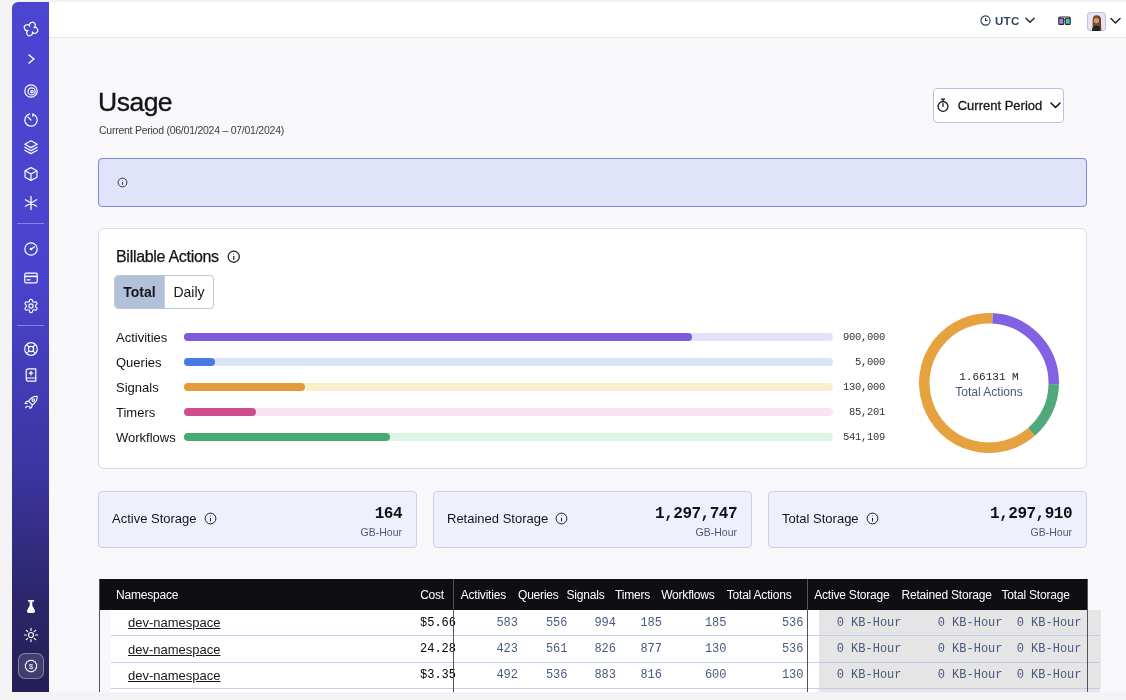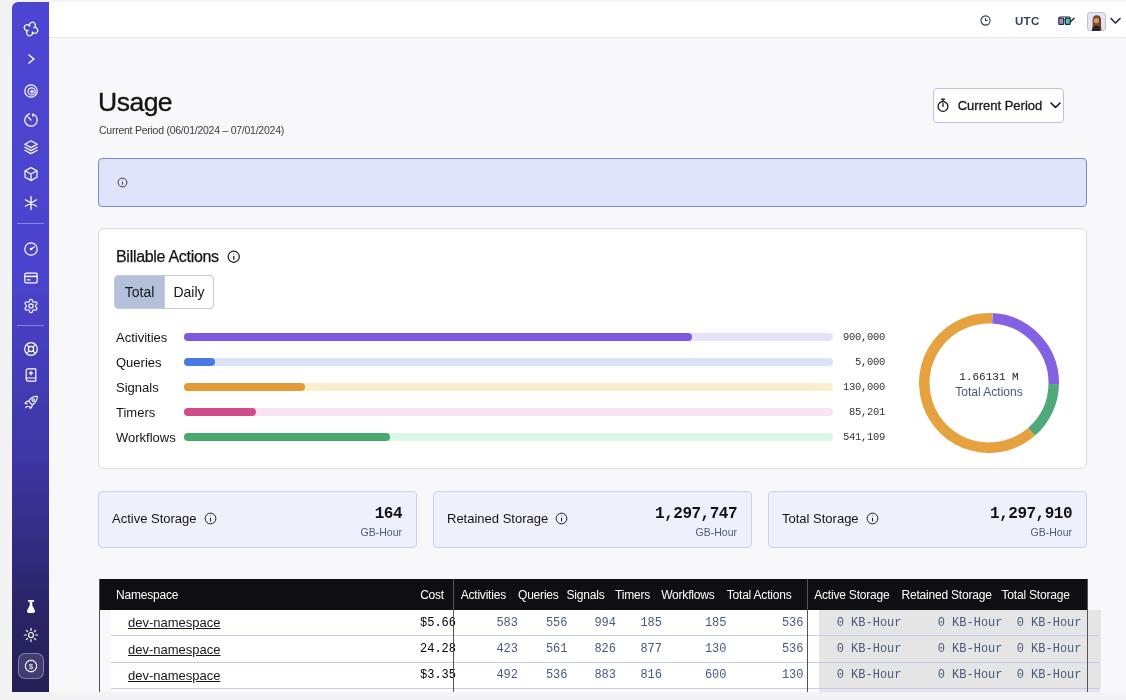--- a/index.html
+++ b/index.html
@@ -21,21 +21,21 @@
   #pbtn { left:933px; top:88px; width:131px; height:35px; background:#fff; border:1px solid #b9c2e2; border-radius:4px;
      display:flex; align-items:center; justify-content:center; gap:8px; font-size:13px; font-weight:500; -webkit-text-stroke:0.3px #17171c; color:#17171c; }
   
   #banner { left:98px; top:158px; width:989px; height:49px; background:#dfe4fb; border:1px solid #7d89dc; border-radius:4px;
      display:flex; align-items:center; padding-left:17.5px; gap:7px; font-size:12.5px; letter-spacing:-0.35px; color:#17171f; }
   
   #card { left:98px; top:228px; width:989px; height:241px; background:#fff; border:1px solid #d6daf0; border-radius:6px; }
   #cardtitle { left:116px; top:248px; font-size:16px; letter-spacing:-0.3px; font-weight:500; -webkit-text-stroke:0.25px #141417; color:#141417; display:flex; align-items:center; gap:8px; }
   #tabs { left:114px; top:275px; display:flex; border:1px solid #bec7db; border-radius:4px; overflow:hidden; background:#fff; }
   #tabs .tab { width:49px; height:32px; display:flex; align-items:center; justify-content:center; font-size:14px; color:#17171c; }
-  #tabs .sel { background:#b2c0d9; font-weight:400; }
+  #tabs .sel { background:#b2c0d9; font-weight:700; }
   .blabel { position:absolute; left:116px; font-size:13px; color:#141417; }
   .track { position:absolute; left:184px; width:649px; height:8px; border-radius:4px; }
   .fill  { position:absolute; left:184px; height:8px; border-radius:4px; }
   .bval  { position:absolute; width:100px; right:241px; text-align:right; font-size:10.5px; letter-spacing:-0.3px; color:#33333b; }
   
   #donutval { left:919px; top:371px; width:140px; text-align:center; font-size:11px; color:#20242c; }
   #donutlab { left:919px; top:384.5px; width:140px; text-align:center; font-size:12px; color:#46597e; }
   
   .stat { position:absolute; top:491px; width:319px; height:57px; background:#eef1fb; border:1px solid #c9d0ec; border-radius:4px; }
   .stat .lab { position:absolute; left:13px; top:19px; font-size:13px; color:#141418; display:flex; align-items:center; gap:7px; }
@@ -240,21 +240,21 @@
     <div class="c c8"></div>
   <div class="c c9 storage"></div>
     <div class="c c10 storage"></div>
     <div class="c c11 storage"></div>
 </div>
 <div class="vline" style="left:99px;"></div>
 <div class="vline" style="left:452.5px;"></div>
 <div class="vline" style="left:806.5px;"></div>
 <div class="vline" style="left:1087px;"></div>
 
-<div class="abs" style="left:980px; top:14.5px; display:flex; align-items:center; gap:24px;">
+<div class="abs" style="left:980px; top:14.5px; display:flex; align-items:center; gap:4px;">
   <svg width="11" height="11" viewBox="0 0 12 12">
       <g fill="none" stroke="#2e3d5c" stroke-width="1.2">
         <circle cx="6" cy="6" r="5"></circle>
         <path d="M6 3.2 V6 H8.4"></path>
       </g>
     </svg>
   <span style="font-size:11.5px; font-weight:600; color:#36435f; letter-spacing:0.3px;">UTC</span>
   <svg width="10" height="7" viewBox="0 0 11 7" style="margin-left:1px;">
       <path d="M1 1 L5.5 5.5 L10 1" fill="none" stroke="#1f2937" stroke-width="1.6" stroke-linecap="round" stroke-linejoin="round"></path>
     </svg>

